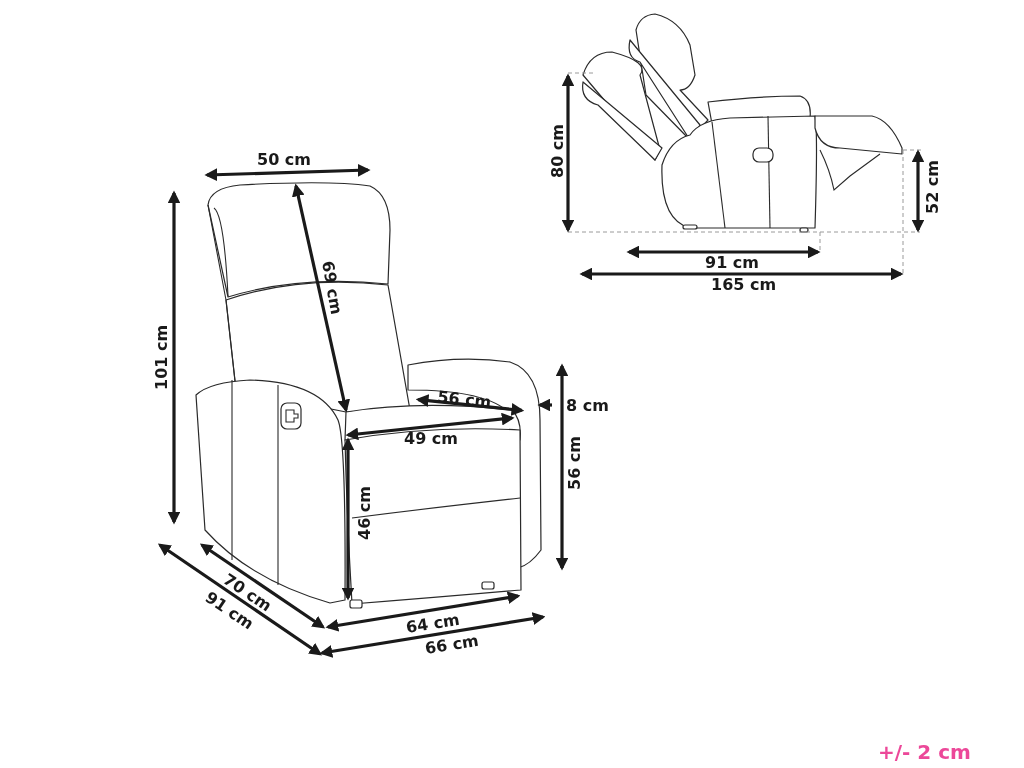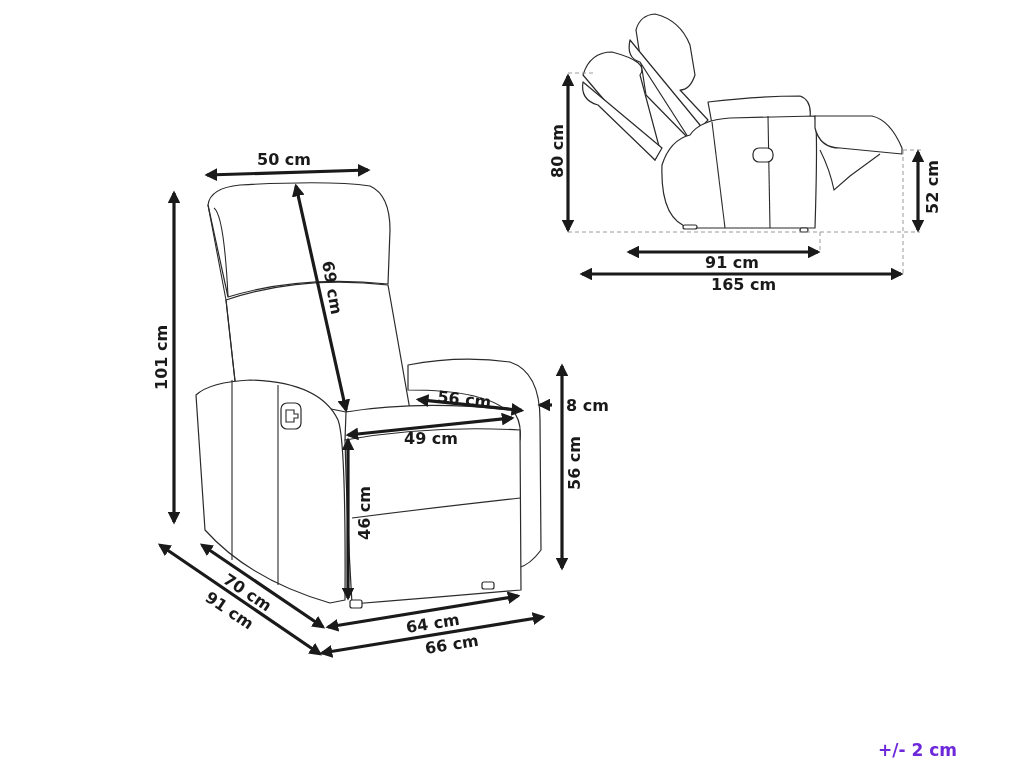--- a/index.html
+++ b/index.html
@@ -4,21 +4,21 @@
 <style>
   html, body { margin: 0; padding: 0; background: #ffffff; }
   body { width: 1024px; height: 768px; position: relative; overflow: hidden;
          font-family: "DejaVu Sans", sans-serif; }
   svg { position: absolute; left: 0; top: 0; }
   .lbl { font-family: "DejaVu Sans", sans-serif; font-weight: bold; font-size: 16px; fill: #1a1a1a; }
   .outline { fill: #ffffff; stroke: #2a2a2a; stroke-width: 1.2; stroke-linejoin: round; }
   .thin { fill: none; stroke: #2a2a2a; stroke-width: 1.1; }
   .dim { stroke: #1a1a1a; stroke-width: 3.2; fill: none; }
   .dash { stroke: #9a9a9a; stroke-width: 1; stroke-dasharray: 4 3; fill: none; }
-  .tol { position: absolute; left: 878px; top: 740px; font-weight: bold; font-size: 17px; color: #6d28d9;
+  .tol { position: absolute; left: 878px; top: 740px; font-weight: bold; font-size: 20px; color: #ec4899;
          font-family: "DejaVu Sans", sans-serif; }
 </style>
 </head>
 <body>
 
 <svg width="1024" height="768" viewBox="0 0 1024 768">
   <defs>
     <marker id="ah" viewBox="0 0 10 10" refX="8" refY="5" markerWidth="4" markerHeight="4" orient="auto-start-reverse">
       <path d="M0,0 L10,5 L0,10 z" fill="#1a1a1a"></path>
     </marker>

